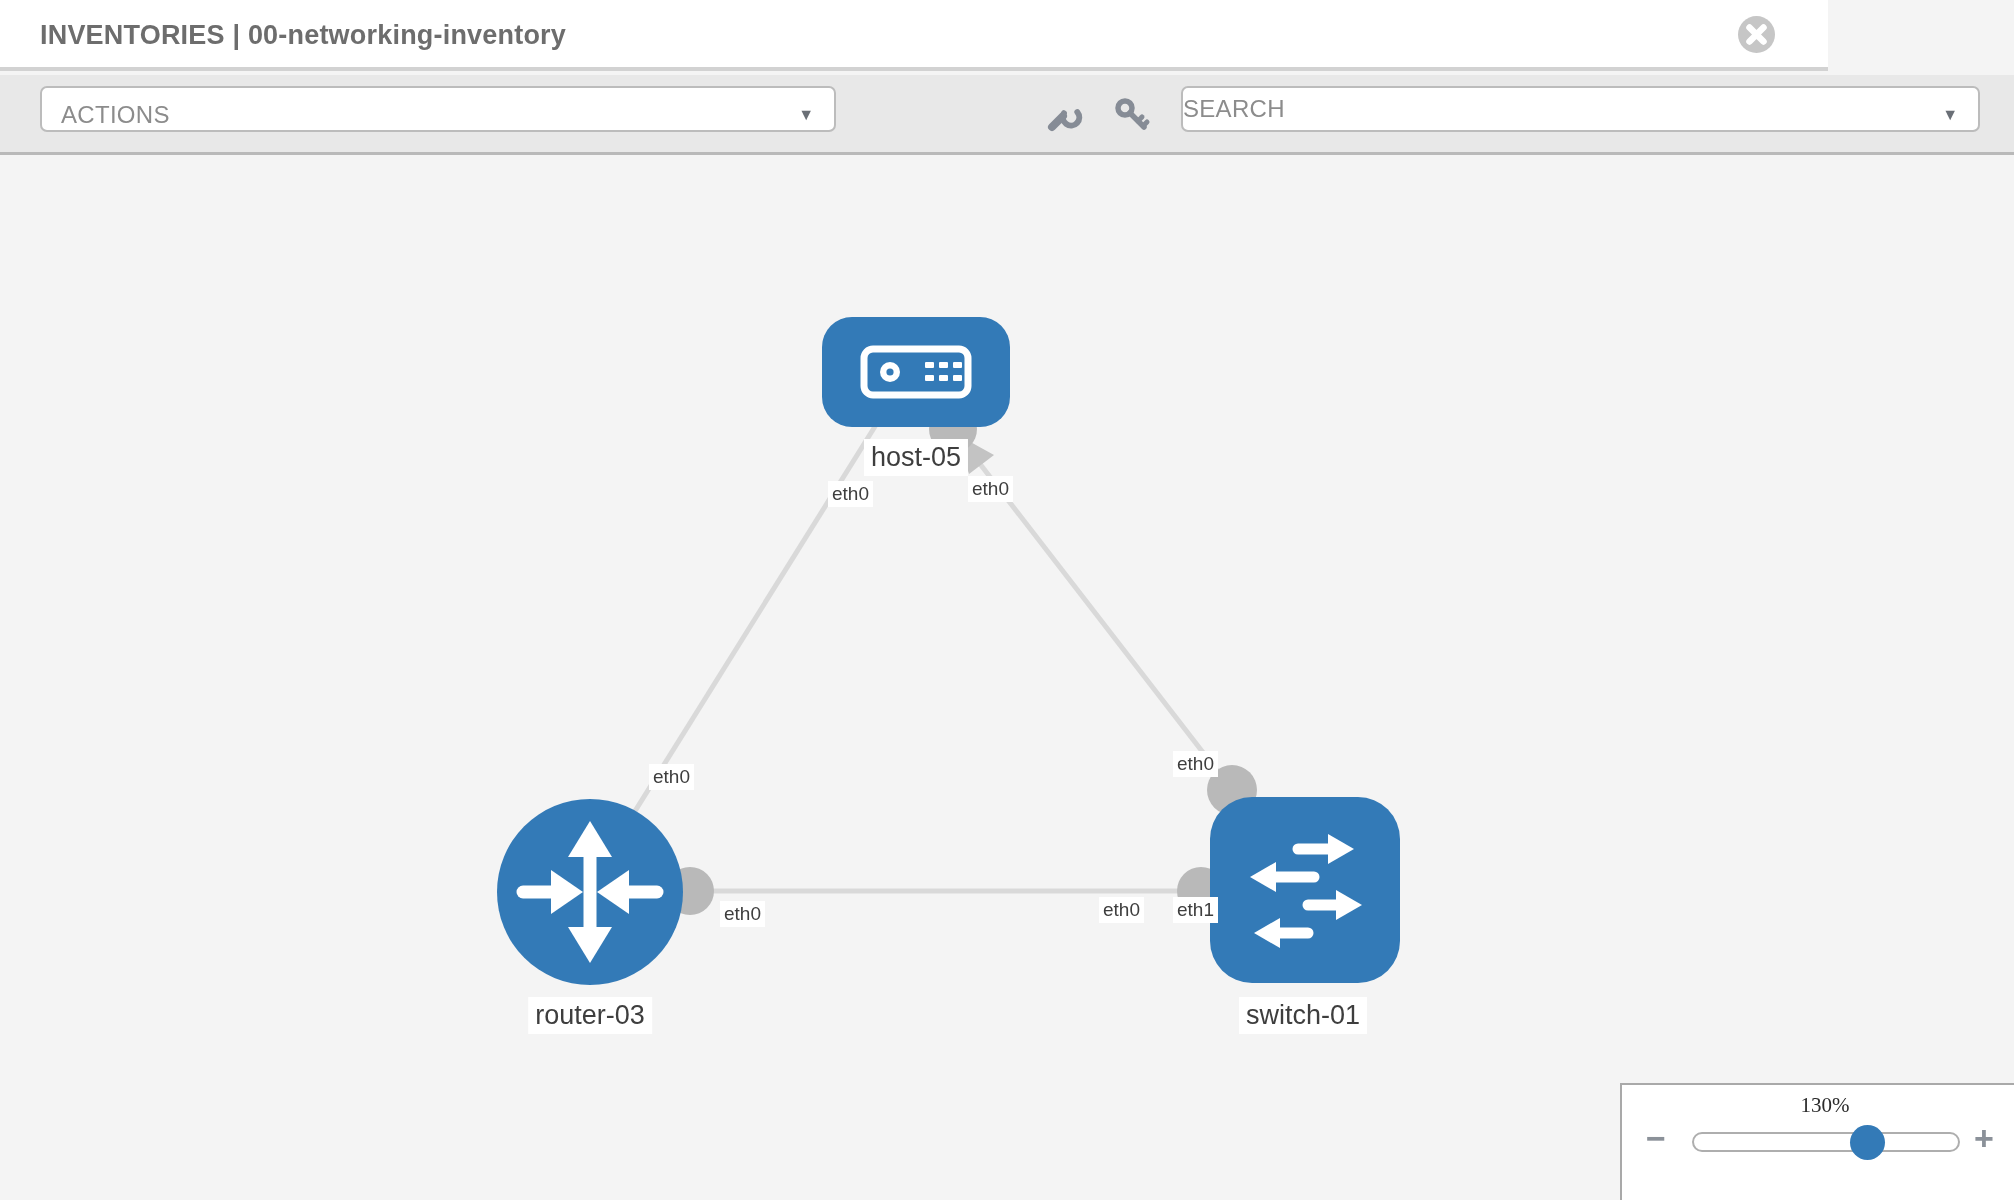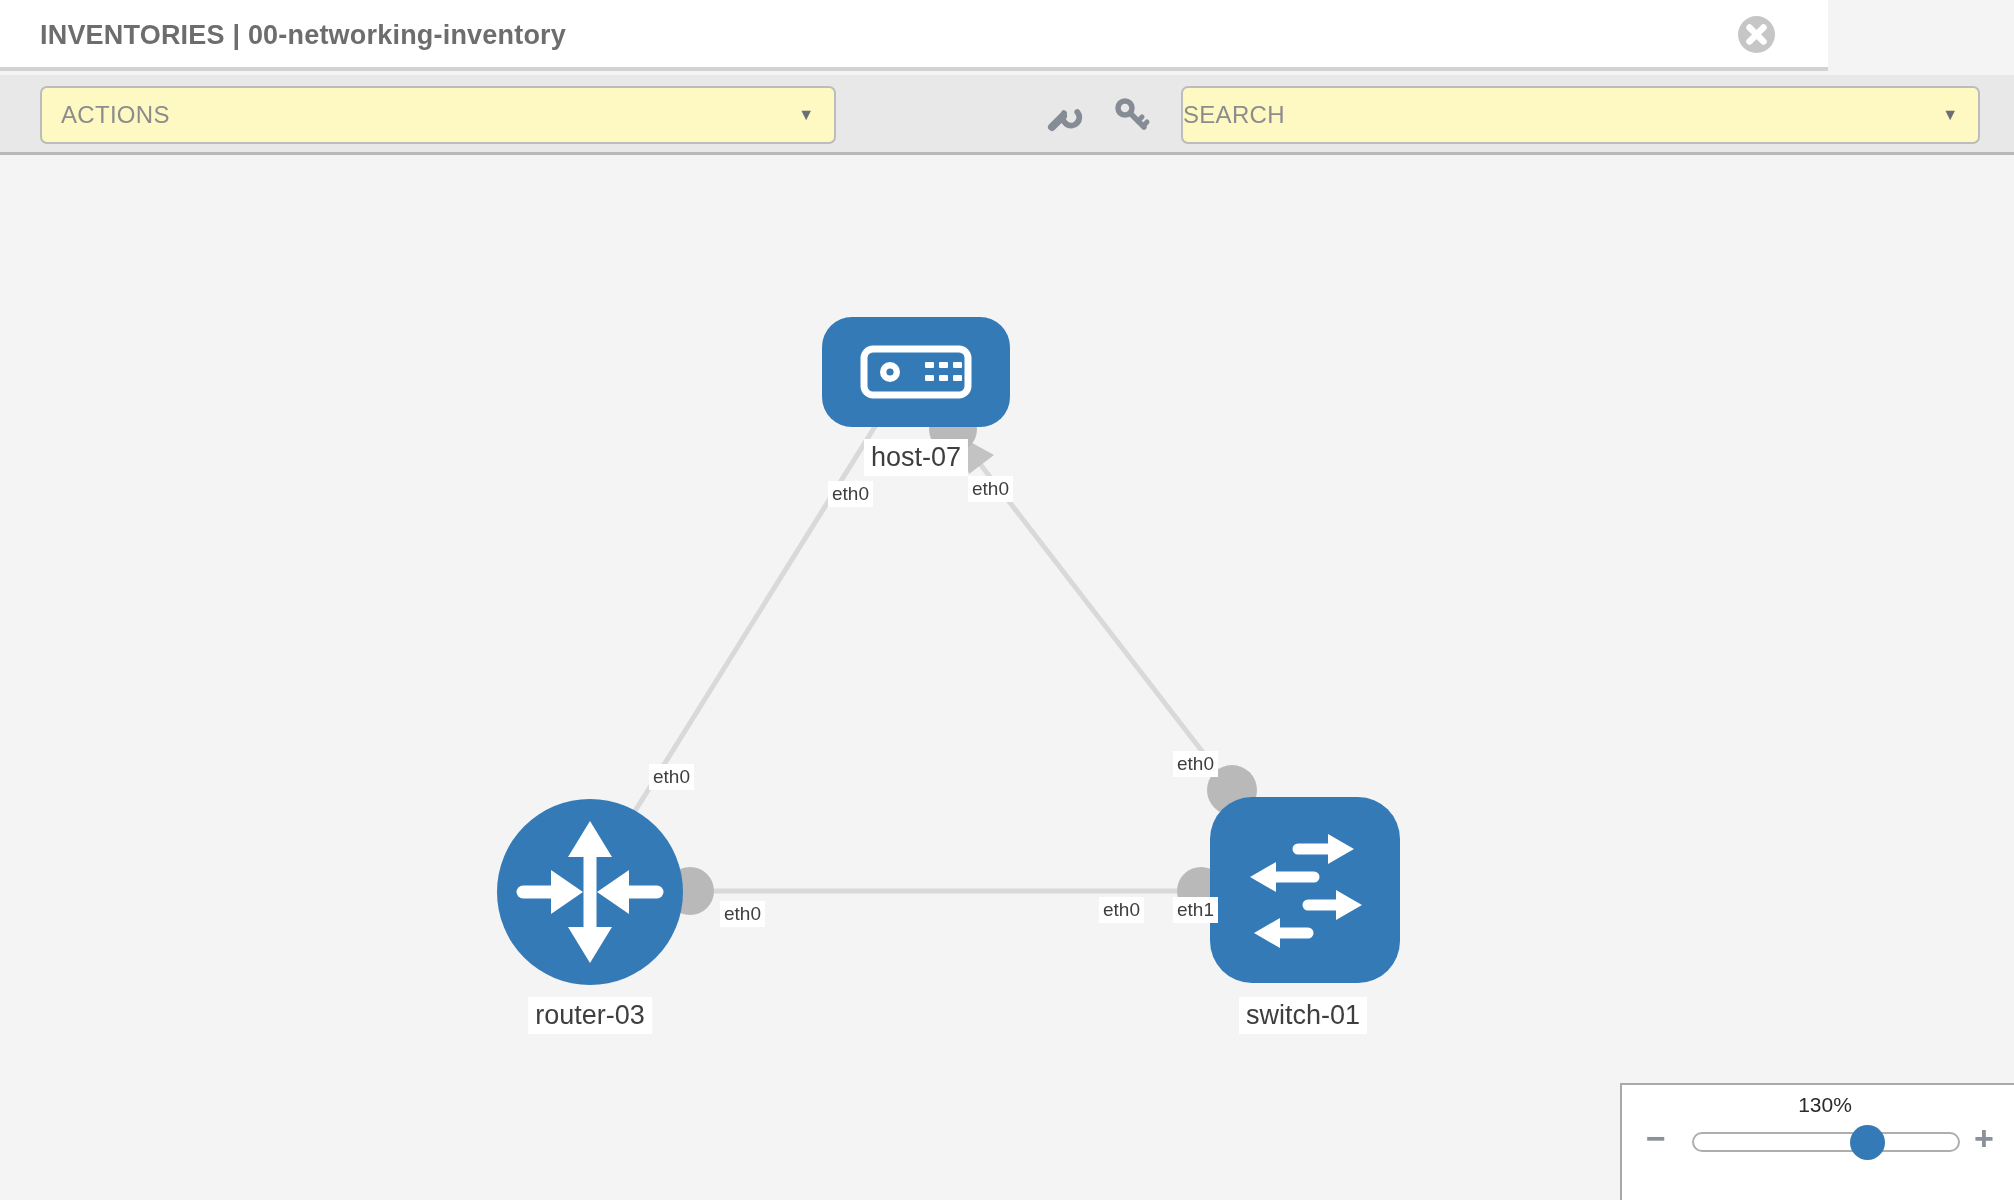--- a/index.html
+++ b/index.html
@@ -10,21 +10,21 @@
   .header { position:absolute; left:0; top:0; width:1828px; height:71px;
             background:#ffffff; border-bottom:4px solid #d2d2d2; z-index:10; }
   .page-title { position:absolute; left:40px; top:0; height:71px; line-height:71px;
                 font-size:27px; font-weight:bold; color:#6d6d6d; letter-spacing:.2px; }
   .close-btn { position:absolute; right:53px; top:16px; width:37px; height:37px;
                border:none; background:transparent; cursor:pointer; }
 
   
   .toolbar { position:absolute; left:0; top:75px; width:2014px; height:80px;
              background:#e8e8e8; border-bottom:3px solid #b9b9b9; z-index:10; }
-  .select-box { position:absolute; top:11px; height:58px; background:#fef9c3;
+  .select-box { position:absolute; top:11px; height:46px; background:#ffffff;
                 border:2px solid #bcbcbc; border-radius:7px; }
   .actions-box { left:40px;  width:796px; }
   .search-box  { left:1181px; width:799px; }
   .select-label { position:absolute; left:19px; top:0; height:54px; line-height:54px;
                   font-size:24px; color:#8c8c8c; letter-spacing:.3px; }
   .search-input { position:absolute; left:0; top:0; width:100%; height:100%;
                   border:none; outline:none; border-radius:7px; 
                   font-family:inherit; font-size:24px; color:#555; background:transparent; }
   .search-input::placeholder { color:#8c8c8c; opacity:1; letter-spacing:.3px; }
   .caret { position:absolute; right:20px; top:0; height:54px; line-height:54px;
@@ -44,21 +44,21 @@
   .node svg { position:absolute; left:0; top:0; }
 
   .chip { position:absolute; background:#ffffff; color:#3e3e3e; white-space:nowrap; z-index:3; }
   .node-label { font-size:27px; padding:3px 7px; transform:translateX(-50%); }
   .if-label   { font-size:19px; padding:2px 4px;margin-top:26px; }
 
   
   .zoom-panel { position:absolute; left:1620px; top:925px; width:400px; height:280px;
                 background:#ffffff; border:2px solid #a9a9a9; z-index:5; }
   .zoom-value { position:absolute; left:118px; top:8px; width:170px; text-align:center;
-                font-size:21px; color:#2b2b2b; }
+                font-size:21px; color:#2b2b2b;font-family:Liberation Serif, serif; }
   .zoom-minus,.zoom-plus { position:absolute; top:36px; border:none; background:transparent;
                 font-size:34px; font-weight:bold; color:#8b9199; cursor:pointer; line-height:34px; }
   .zoom-minus { left:24px; } .zoom-plus { left:352px; }
   .zoom-track { position:absolute; left:70px; top:47px; width:268px; height:20px;
                 background:#ffffff; border:2px solid #aeaeae; border-radius:11px; cursor:pointer; }
   .zoom-thumb { position:absolute; left:156px; top:-9px; width:35px; height:35px;
                 border-radius:50%; background:#337ab7; cursor:grab; }
 </style>
 </head>
 <body>
@@ -165,21 +165,21 @@
           <polygon points="66,65 66,95 40,80" stroke="none"></polygon>
           <path d="M98 108 L128 108"></path>
           <polygon points="126,93 126,123 152,108" stroke="none"></polygon>
           <path d="M98 136 L68 136"></path>
           <polygon points="70,121 70,151 44,136" stroke="none"></polygon>
         </g>
       </svg>
     </span>
   </div>
 
-  <div class="chip node-label" style="left:916px;  top:281px;">host-07</div>
+  <div class="chip node-label" style="left:916px;  top:281px;">host-05</div>
   <div class="chip node-label" style="left:590px;  top:839px;">router-03</div>
   <div class="chip node-label" style="left:1303px; top:839px;">switch-01</div>
 
   <div class="chip if-label" style="left:828px; top:297px;">eth0</div>
   <div class="chip if-label" style="left:968px; top:292px;">eth0</div>
   <div class="chip if-label" style="left:649px; top:580px;">eth0</div>
   <div class="chip if-label" style="left:1173px; top:567px;">eth0</div>
   <div class="chip if-label" style="left:720px; top:717px;">eth0</div>
   <div class="chip if-label" style="left:1099px; top:713px; z-index:3;">eth0</div>
   <div class="chip if-label" style="left:1173px; top:713px; z-index:4;">eth1</div>

